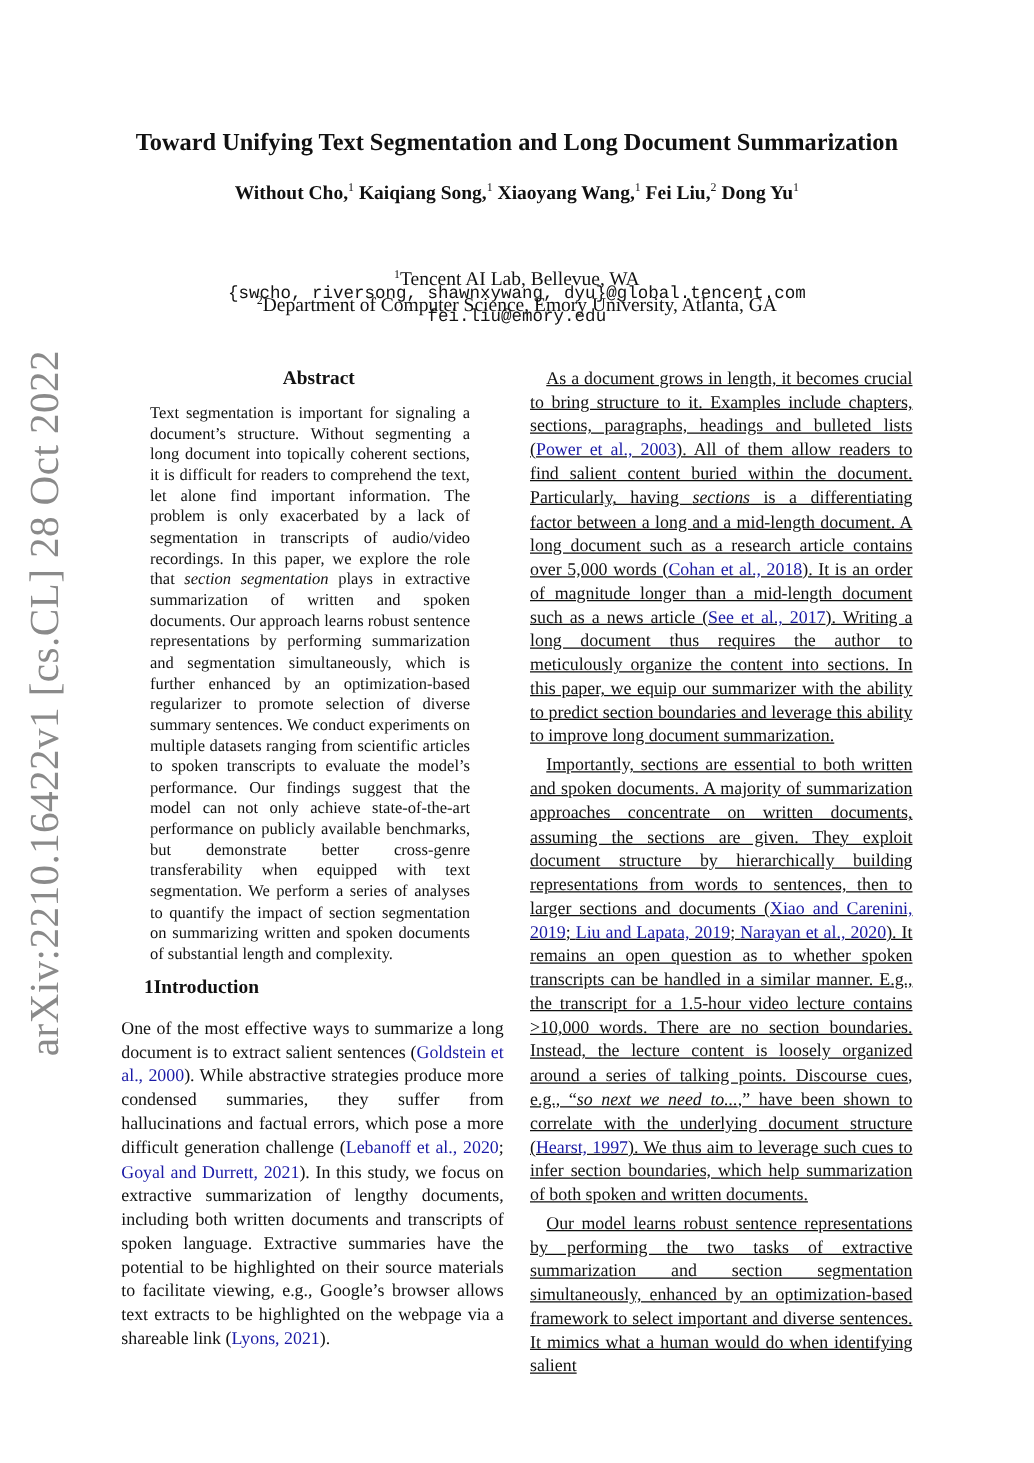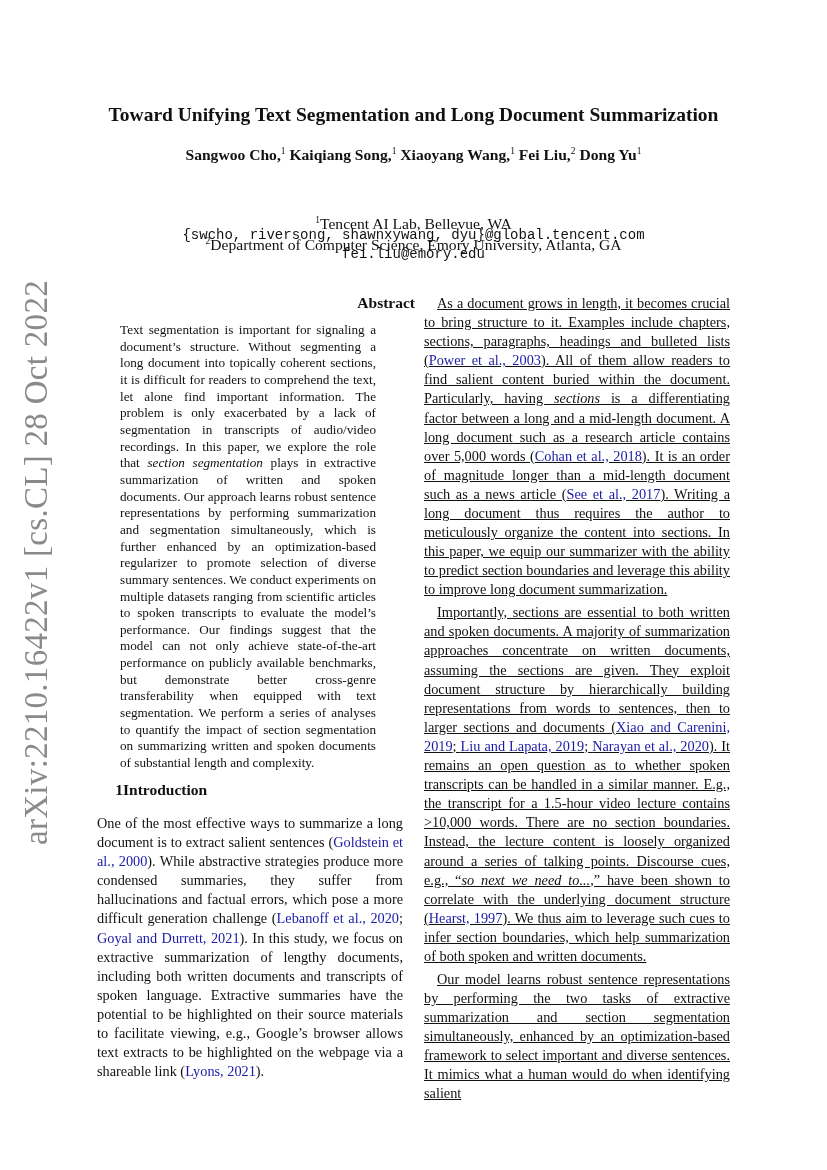--- a/index.html
+++ b/index.html
@@ -6,41 +6,41 @@
   body { width: 827px; height: 1170px; position: relative; overflow: hidden;
          font-family: "Liberation Serif", "DejaVu Serif", serif; color: #111; }
   .arxiv-stamp { position: absolute; left: 18px; top: 845px; transform-origin: 0 0; transform: rotate(-90deg);
                  font-family: "Liberation Serif", serif; font-size: 33px; color: #8a8a8a; white-space: nowrap; letter-spacing: 0.3px; }
   .title { position: absolute; left: 0; width: 827px; top: 104px; text-align: center; font-weight: bold; font-size: 19.5px; }
   .authors { position: absolute; left: 0; width: 827px; top: 146px; text-align: center; font-weight: bold; font-size: 15.6px; }
   .authors sup, .affil sup { font-size: 9.5px; font-weight: normal; vertical-align: 6px; }
   .affil { position: absolute; left: 0; width: 827px; text-align: center; font-size: 15.6px; margin-top: 40px; }
   .email { position: absolute; left: 0; width: 827px; text-align: center; font-family: "Liberation Mono", "DejaVu Sans Mono", monospace; font-size: 14px; }
   .col { position: absolute; text-align: justify; }
-  .abstract-head { position: absolute; left: 95px; width: 320px; top: 294px; text-align: right; font-weight: bold; font-size: 15.5px; }
+  .abstract-head { position: absolute; left: 95px; width: 320px; top: 294px; text-align: center; font-weight: bold; font-size: 15.5px; }
   .abstract { left: 120px; width: 256px; top: 322px; font-size: 13.2px; line-height: 16.65px; }
   .section-head { position: absolute; left: 97px; top: 781px; font-weight: bold; font-size: 15.5px; text-align: right; }
   .section-head .num { display: inline-block; width: 26px; }
   .intro-left { left: 97px; width: 306px; top: 814px; font-size: 14.3px; line-height: 19.1px; }
   .right { left: 424px; width: 306px; top: 294px; font-size: 14.3px; line-height: 19.1px; text-decoration: underline; }
   p { margin: 0; }
   .right p + p { margin-top: 3.8px; }
   .indent { text-indent: 13px; }
   .cite { color: #1a1aa6; }
   em { font-style: italic; }
 </style>
 </head>
 <body>
 
 <div class="arxiv-stamp">arXiv:2210.16422v1  [cs.CL]  28 Oct 2022</div>
 
 <div class="title">Toward Unifying Text Segmentation and Long Document Summarization</div>
 
 <div class="authors">
-  <span>Sangwoo Cho,</span><sup>1</sup>
+  <span>Without Cho,</span><sup>1</sup>
   <span>Kaiqiang Song,</span><sup>1</sup>
   <span>Xiaoyang Wang,</span><sup>1</sup>
   <span>Fei Liu,</span><sup>2</sup>
   <span>Dong Yu</span><sup>1</sup>
 </div>
 
 <div class="affil" style="top:175px;"><sup>1</sup><span>Tencent AI Lab, Bellevue, WA</span></div>
 <div class="affil" style="top:196px;"><sup>2</sup><span>Department of Computer Science, Emory University, Atlanta, GA</span></div>
 
 <div class="email" style="top:227px;">{swcho, riversong, shawnxywang, dyu}@global.tencent.com</div>

